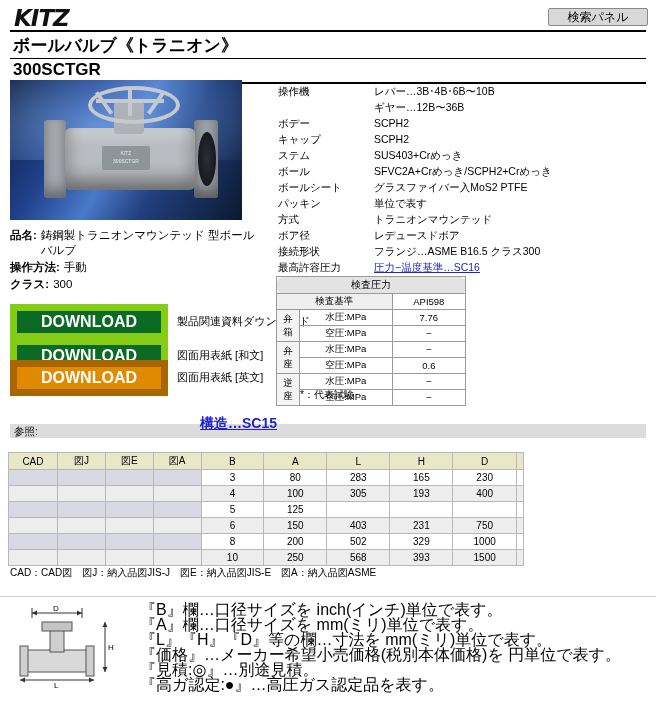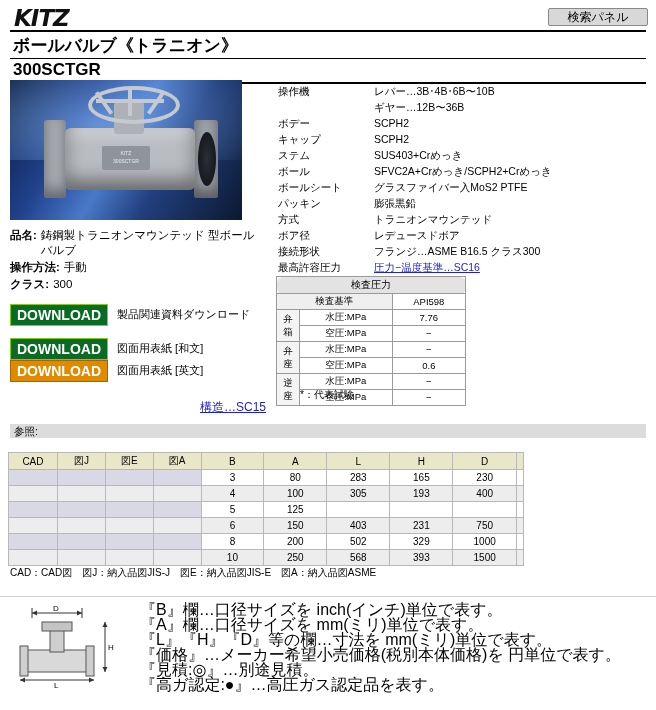--- a/index.html
+++ b/index.html
@@ -47,22 +47,22 @@
   .spoke{position:absolute;background:#c6cad0;}
   .label-plate{position:absolute;left:92px;top:66px;width:48px;height:24px;background:#8f949b;border-radius:2px;
     font-size:5px;color:#e9edf2;text-align:center;line-height:8px;padding-top:3px;box-sizing:border-box;}
 
   
   .leftspec{position:absolute;left:10px;top:228px;width:250px;font-size:11.5px;line-height:15px;}
   .ls-row{display:flex;margin-bottom:2px;}
   .ls-label{font-weight:bold;white-space:nowrap;}
   .ls-val{margin-left:4px;}
 
-  .dlbtn{display:inline-block;background:#0b6b24;color:#fff;font-weight:bold;font-size:14px;
-    padding:2px 6px;border:1px solid #84cc16;letter-spacing:0px;}
+  .dlbtn{display:inline-block;background:#0b6b24;color:#fff;font-weight:bold;font-size:16px;
+    padding:2px 24px;border:7px solid #84cc16;letter-spacing:0px;}
   .dlbtn.orange{background:#e08a00;border-color:#a96600;color:#fff;}
   .dlrow{position:absolute;left:10px;font-size:11px;}
   .dlrow span.txt{margin-left:6px;vertical-align:2px;}
 
   
   .rspec{position:absolute;left:276px;top:84px;width:370px;font-size:10.5px;}
   .rspec table{border-collapse:collapse;width:100%;}
   .rspec td{padding:1px 2px;vertical-align:top;}
   .rspec td.k{width:92px;font-weight:normal;}
   .rspec a{color:#2222cc;text-decoration:underline;}
@@ -72,21 +72,21 @@
   .ptest table{border-collapse:collapse;width:100%;}
   .ptest td,.ptest th{border:1px solid #9a9a9a;padding:1px 3px;text-align:center;font-weight:normal;}
   .ptest .hdr{background:#e3e3e3;font-size:10px;border-radius:6px;}
   .ptest .sub{background:#efefef;}
   .ptest .rot{width:16px;background:#f4f4f4;}
   .ptest-note{position:absolute;left:276px;top:388px;font-size:10px;padding-left:24px;}
 
   
   .refbar{position:absolute;left:10px;top:424px;width:636px;height:14px;background:#dcdcdc;}
   .reflabel{position:absolute;left:14px;top:424px;font-size:10.5px;line-height:14px;}
-  .reflink{position:absolute;left:200px;top:400px;font-size:12px;line-height:14px;color:#2222cc;text-decoration:underline;}
+  .reflink{position:absolute;left:200px;top:416px;font-size:14px;line-height:14px;color:#2222cc;text-decoration:underline;font-weight:bold;}
 
   
   .dtable{position:absolute;left:8px;top:452px;width:516px;font-size:10px;}
   .dtable table{border-collapse:collapse;width:100%;}
   .dtable th,.dtable td{border:1px solid #b8b8b8;padding:1px 3px;text-align:center;height:13px;}
   .dtable th{background:#e8e8c9;font-weight:normal;}
   .dtable td.cad{background:#d9d9e6;}
   .dtable tr.alt td{background:#ededed;}
   .dtable-note{position:absolute;left:10px;top:566px;font-size:10px;}
 
@@ -183,21 +183,21 @@
       <tr>
         <td class="k">ボール</td>
         <td>SFVC2A+Crめっき/SCPH2+Crめっき</td>
       </tr>
       <tr>
         <td class="k">ボールシート</td>
         <td>グラスファイバー入MoS2 PTFE</td>
       </tr>
       <tr>
         <td class="k">パッキン</td>
-        <td>膨張黒鉛</td>
+        <td>単位で表す</td>
       </tr>
       <tr>
         <td class="k">方式</td>
         <td>トラニオンマウンテッド</td>
       </tr>
       <tr>
         <td class="k">ボア径</td>
         <td>レデュースドボア</td>
       </tr>
       <tr>

